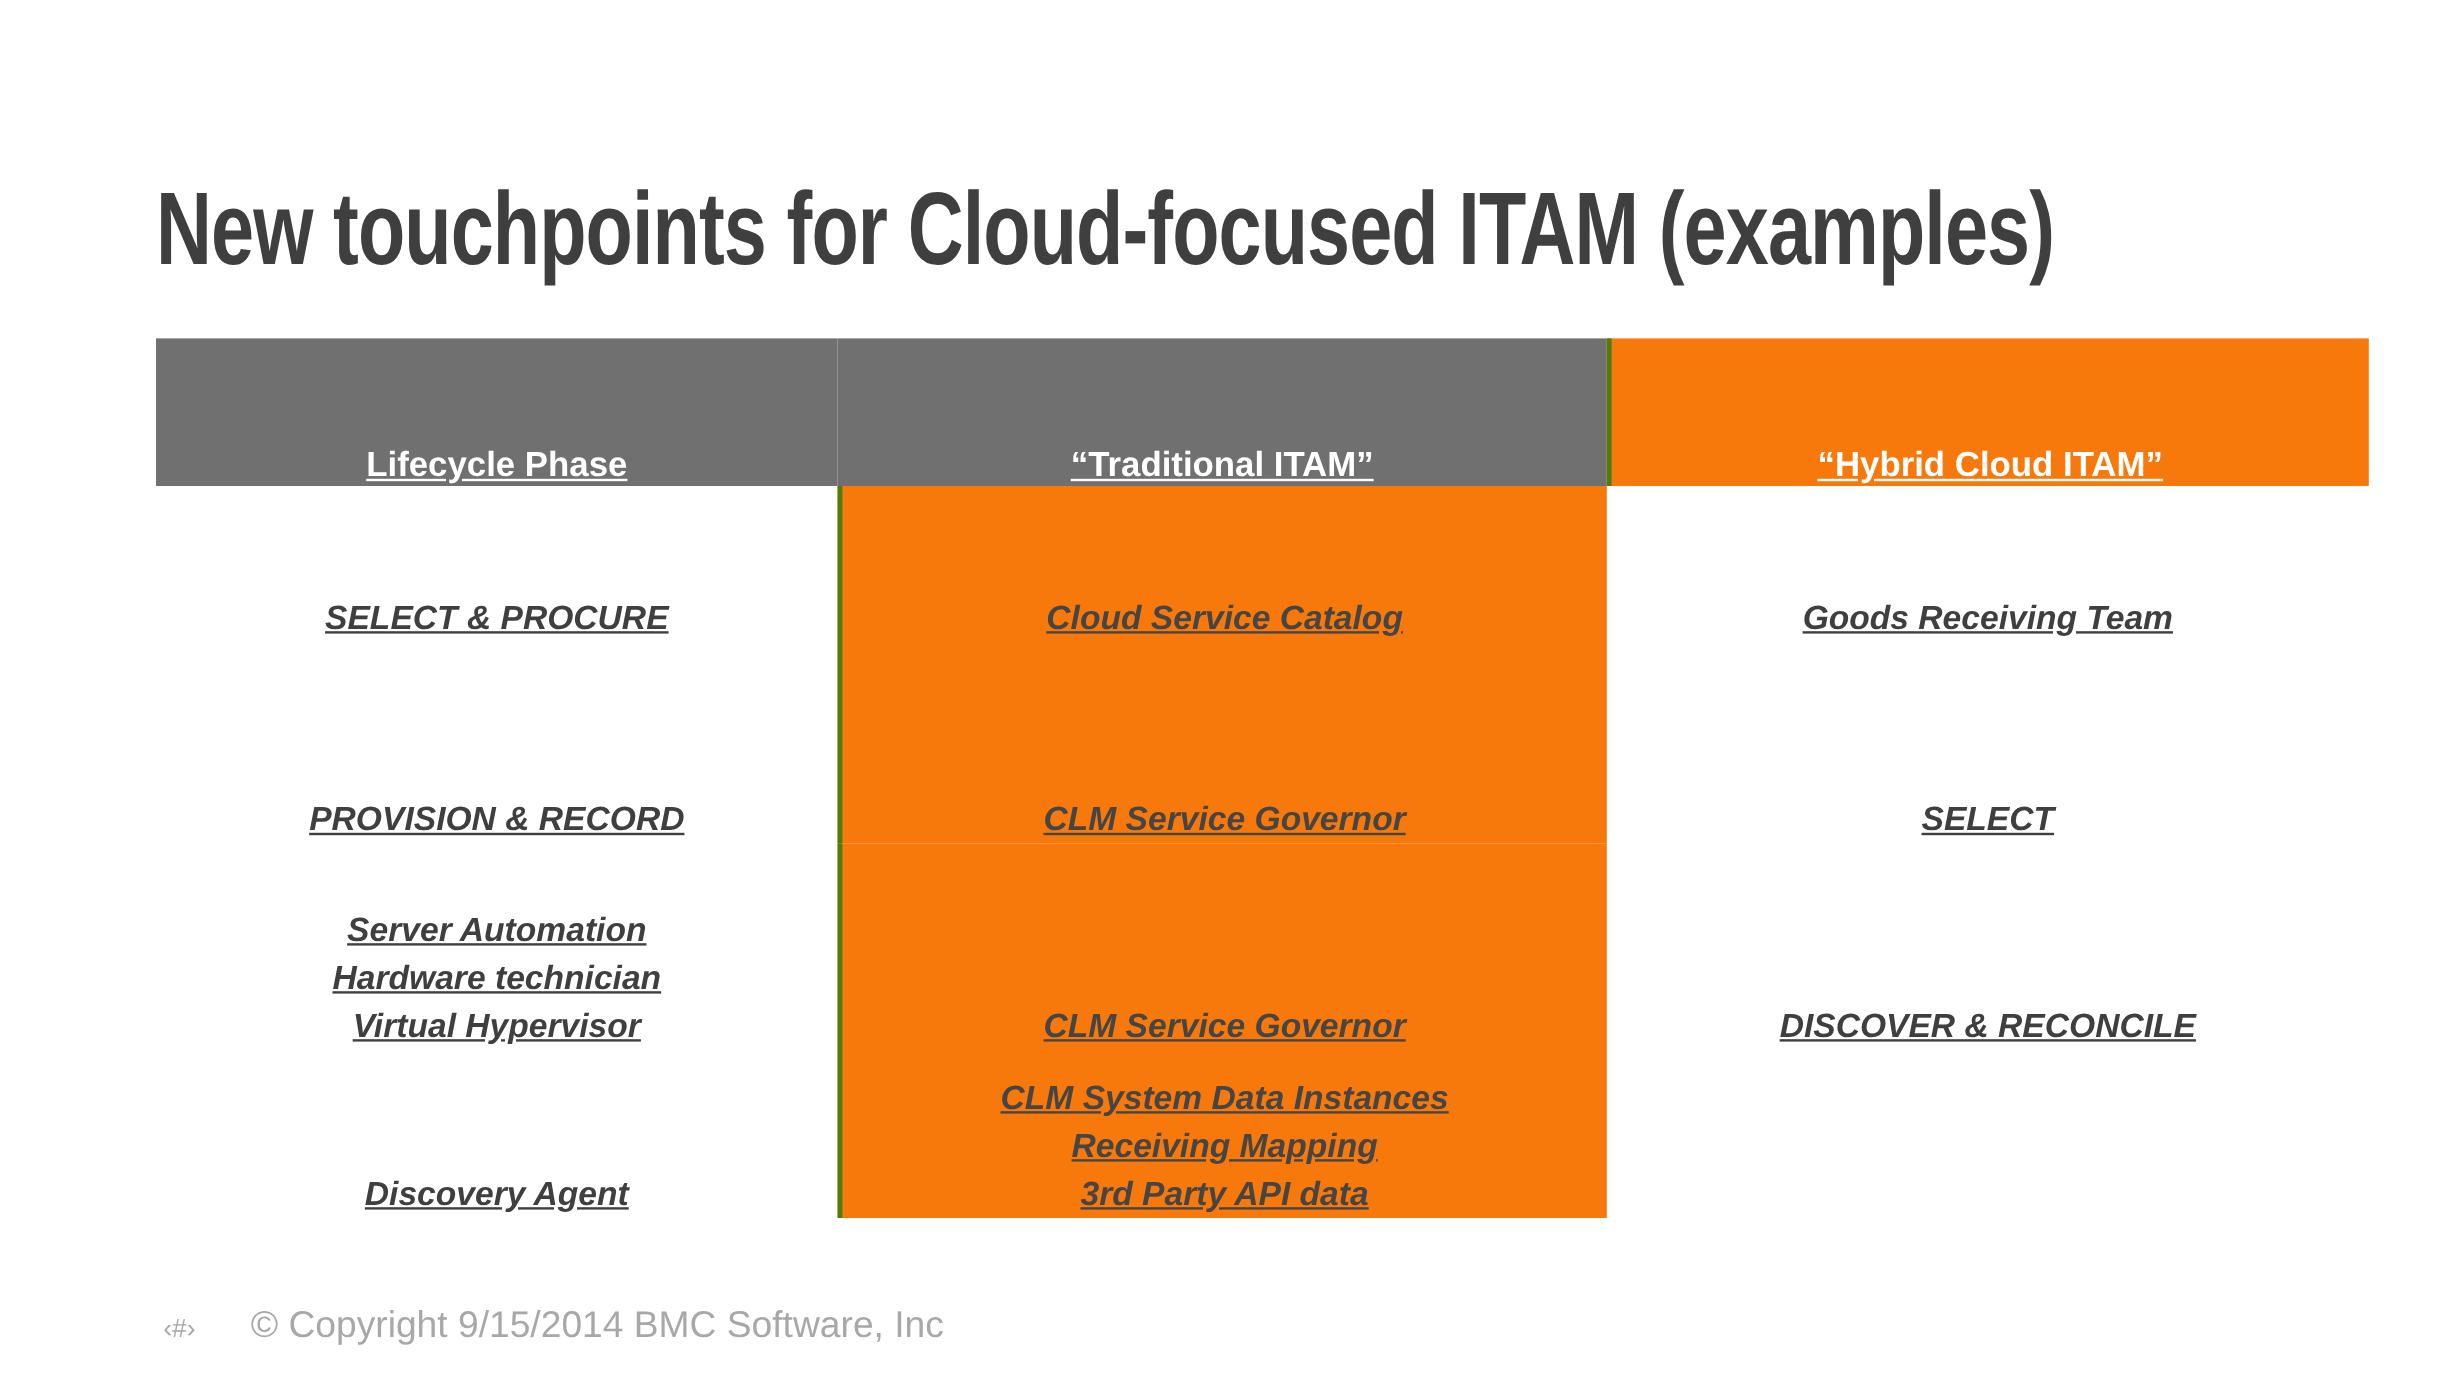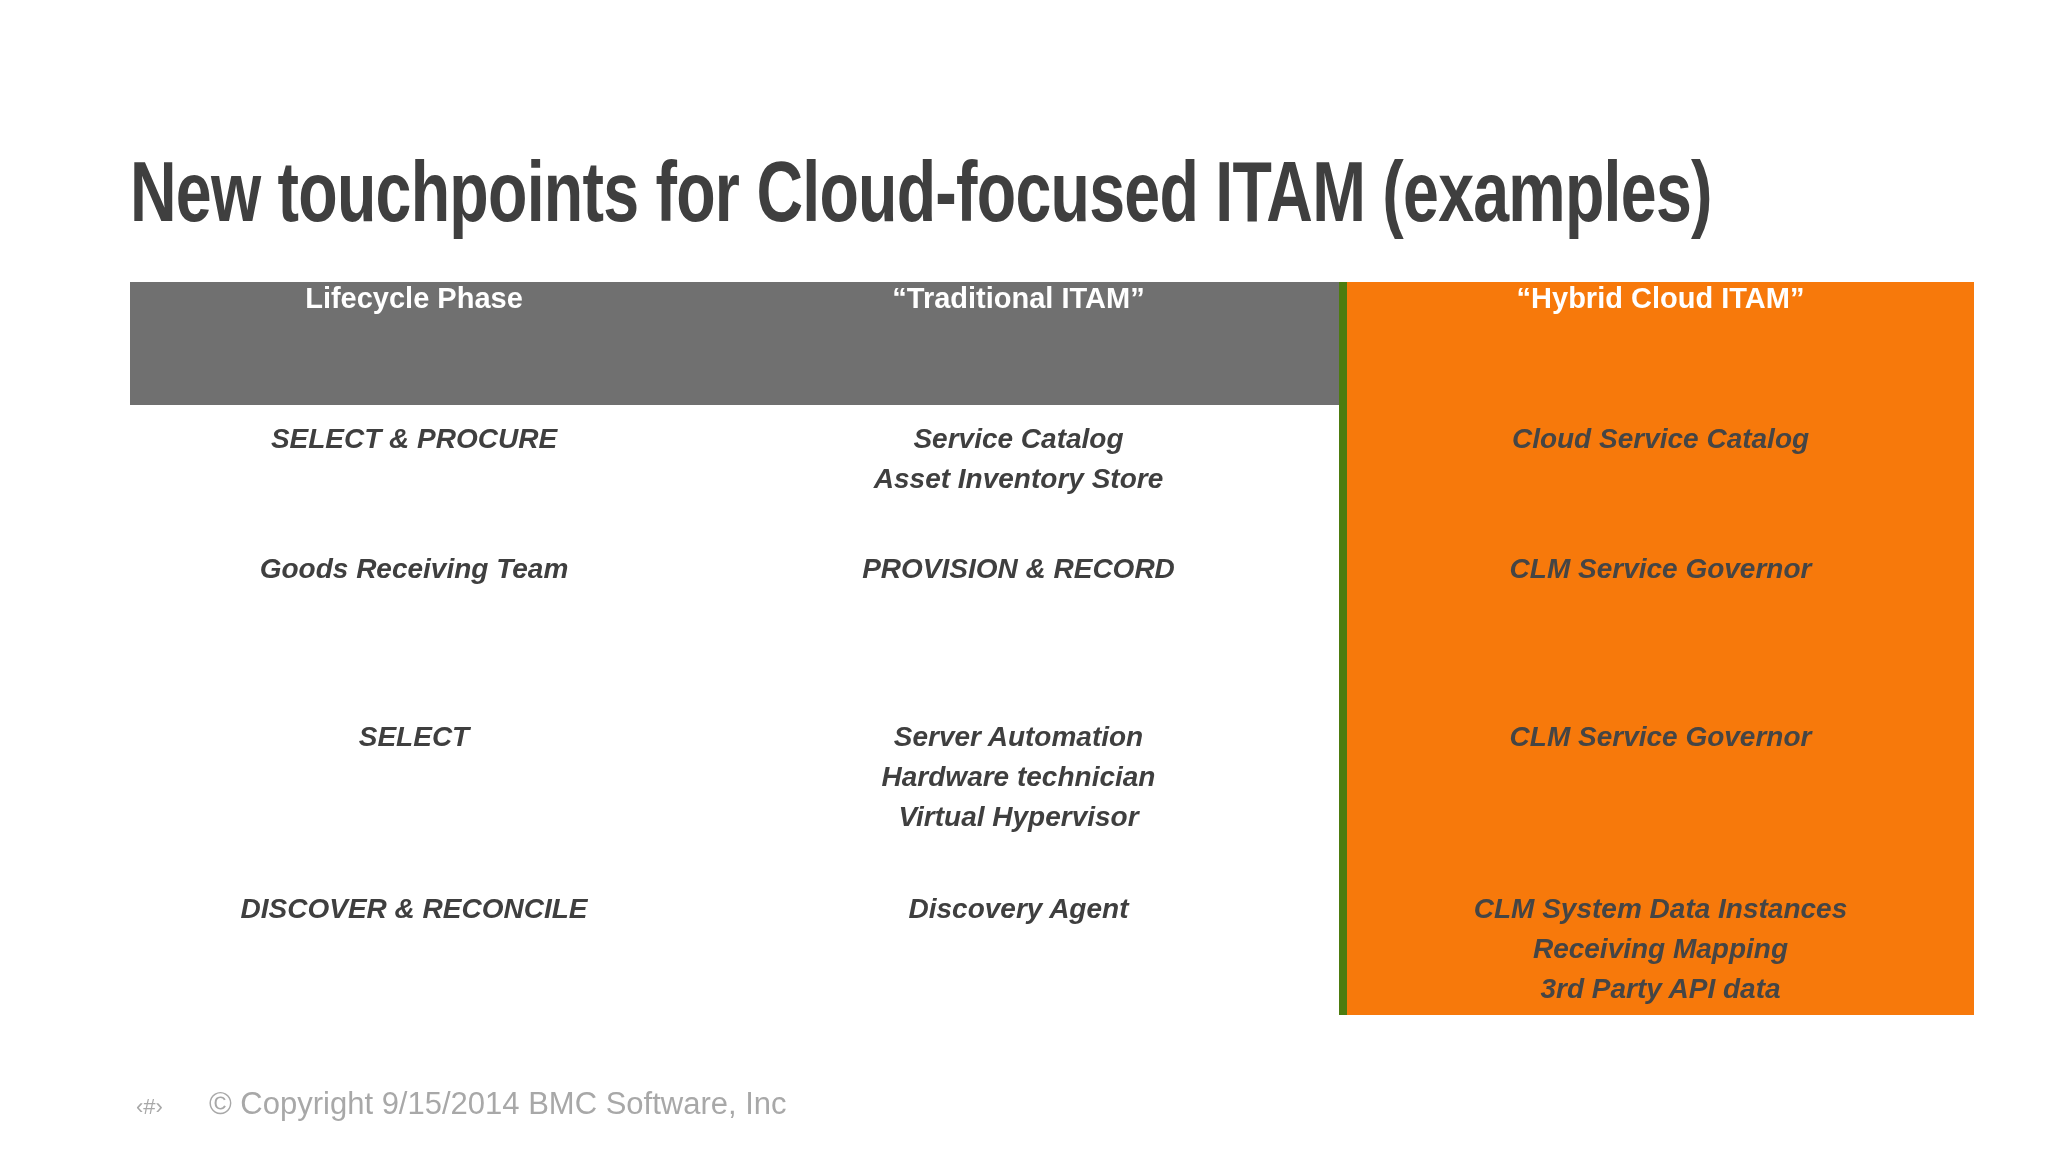--- a/index.html
+++ b/index.html
@@ -30,29 +30,30 @@
 
   .itam-table{
     position:absolute;left:102px;top:282px;
     width:1844px;height:733px;
     display:grid;
     grid-template-columns:568px 641px 635px;
     grid-template-rows:123px 130px 168px 172px 140px;
   }
   .cell{
     display:flex;flex-direction:column;
-    align-items:center;justify-content:flex-start;
+    align-items:center;justify-content:flex-end;
     text-align:center;
+    text-decoration:underline;
   }
   .hdr{
     background:var(--header-gray);
     color:#ffffff;font-weight:bold;font-size:29px;
   }
   .hdr.c3{background:var(--orange);}
-  .c3{border-left:8px solid #4d7c0f;}
+  .c3{border-left:4px solid #4d7c0f;}
   .body-cell{
     color:var(--cell-text);
     font-weight:bold;font-style:italic;font-size:28px;
     line-height:40px;
     padding-top:14px;
   }
   .body-cell.c3{background:var(--orange);color:#454545;}
 
   .slide-footer{
     position:absolute;left:108px;top:1086px;
@@ -76,24 +77,20 @@
     </div>
     <div class="cell hdr c2">
       <span>“Traditional ITAM”</span>
     </div>
     <div class="cell hdr c3">
       <span>“Hybrid Cloud ITAM”</span>
     </div>
 
     <div class="cell body-cell c1 r1">
       <span>SELECT &amp; PROCURE</span>
-    </div>
-    <div class="cell body-cell c2 r1">
-      <span>Service Catalog</span>
-      <span>Asset Inventory Store</span>
     </div>
     <div class="cell body-cell c3 r1">
       <span>Cloud Service Catalog</span>
     </div>
 
     <div class="cell body-cell c2 r2">
       <span>Goods Receiving Team</span>
     </div>
     <div class="cell body-cell c1 r2">
       <span>PROVISION &amp; RECORD</span>

